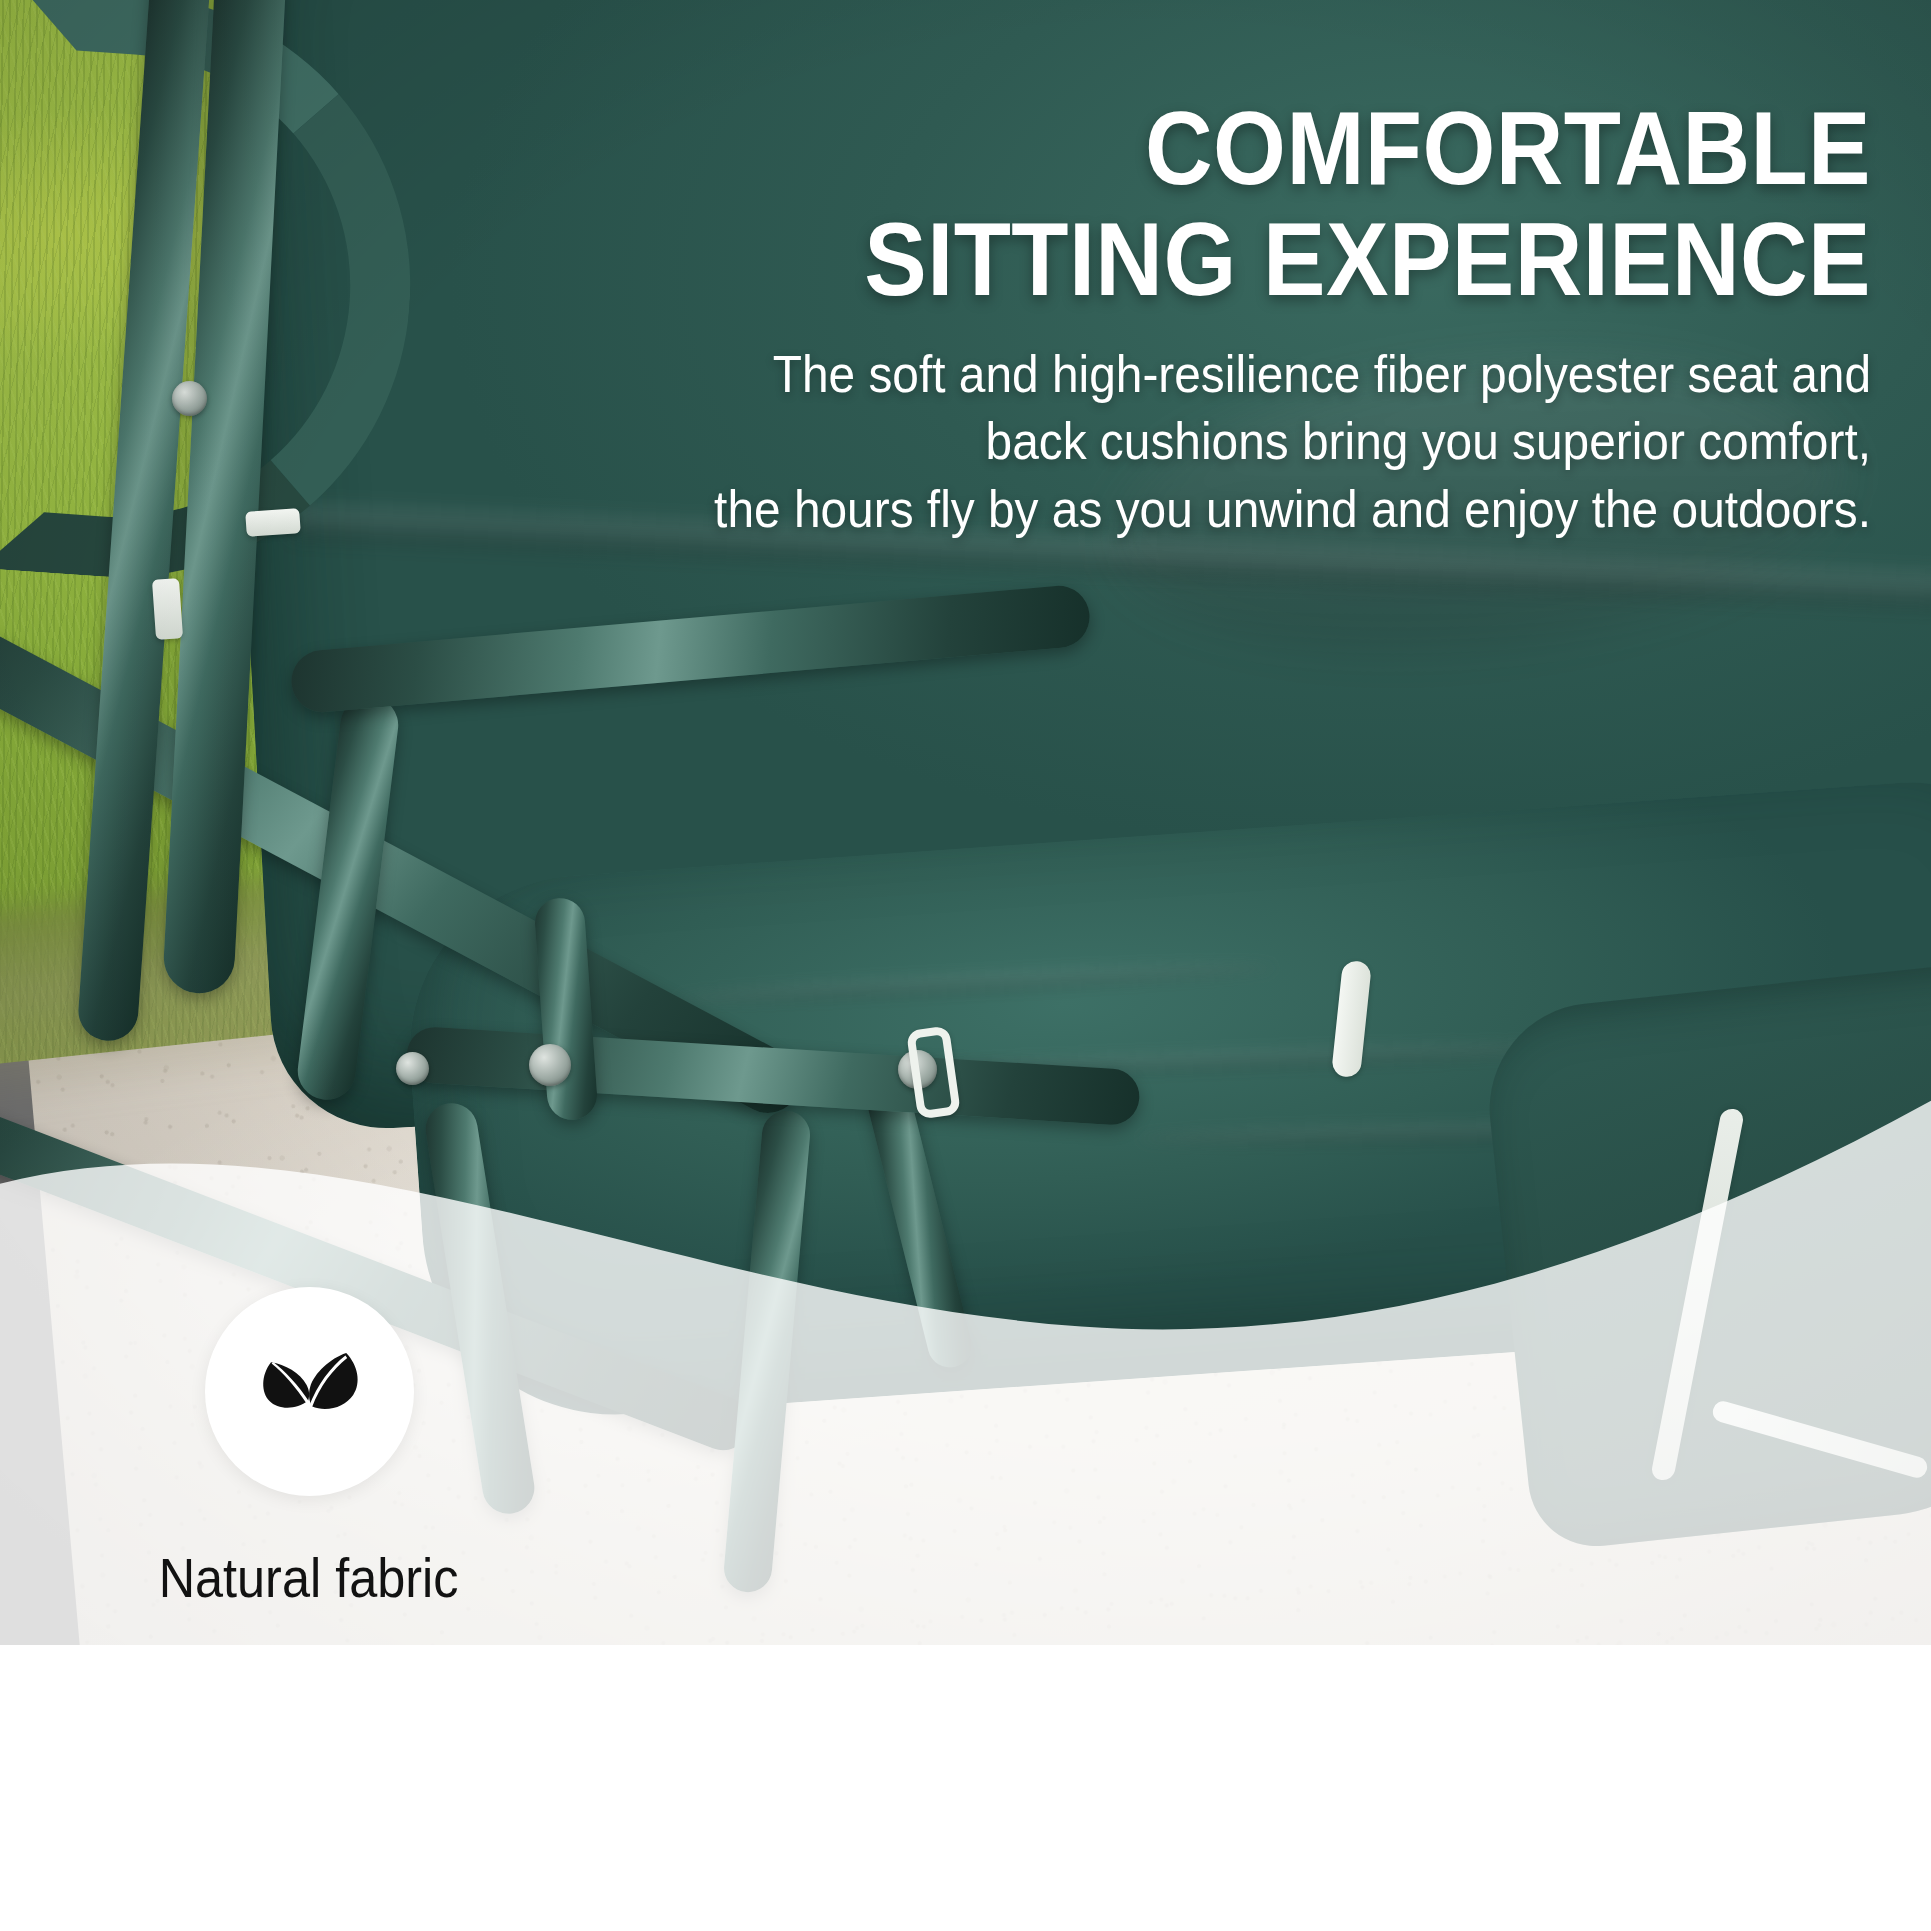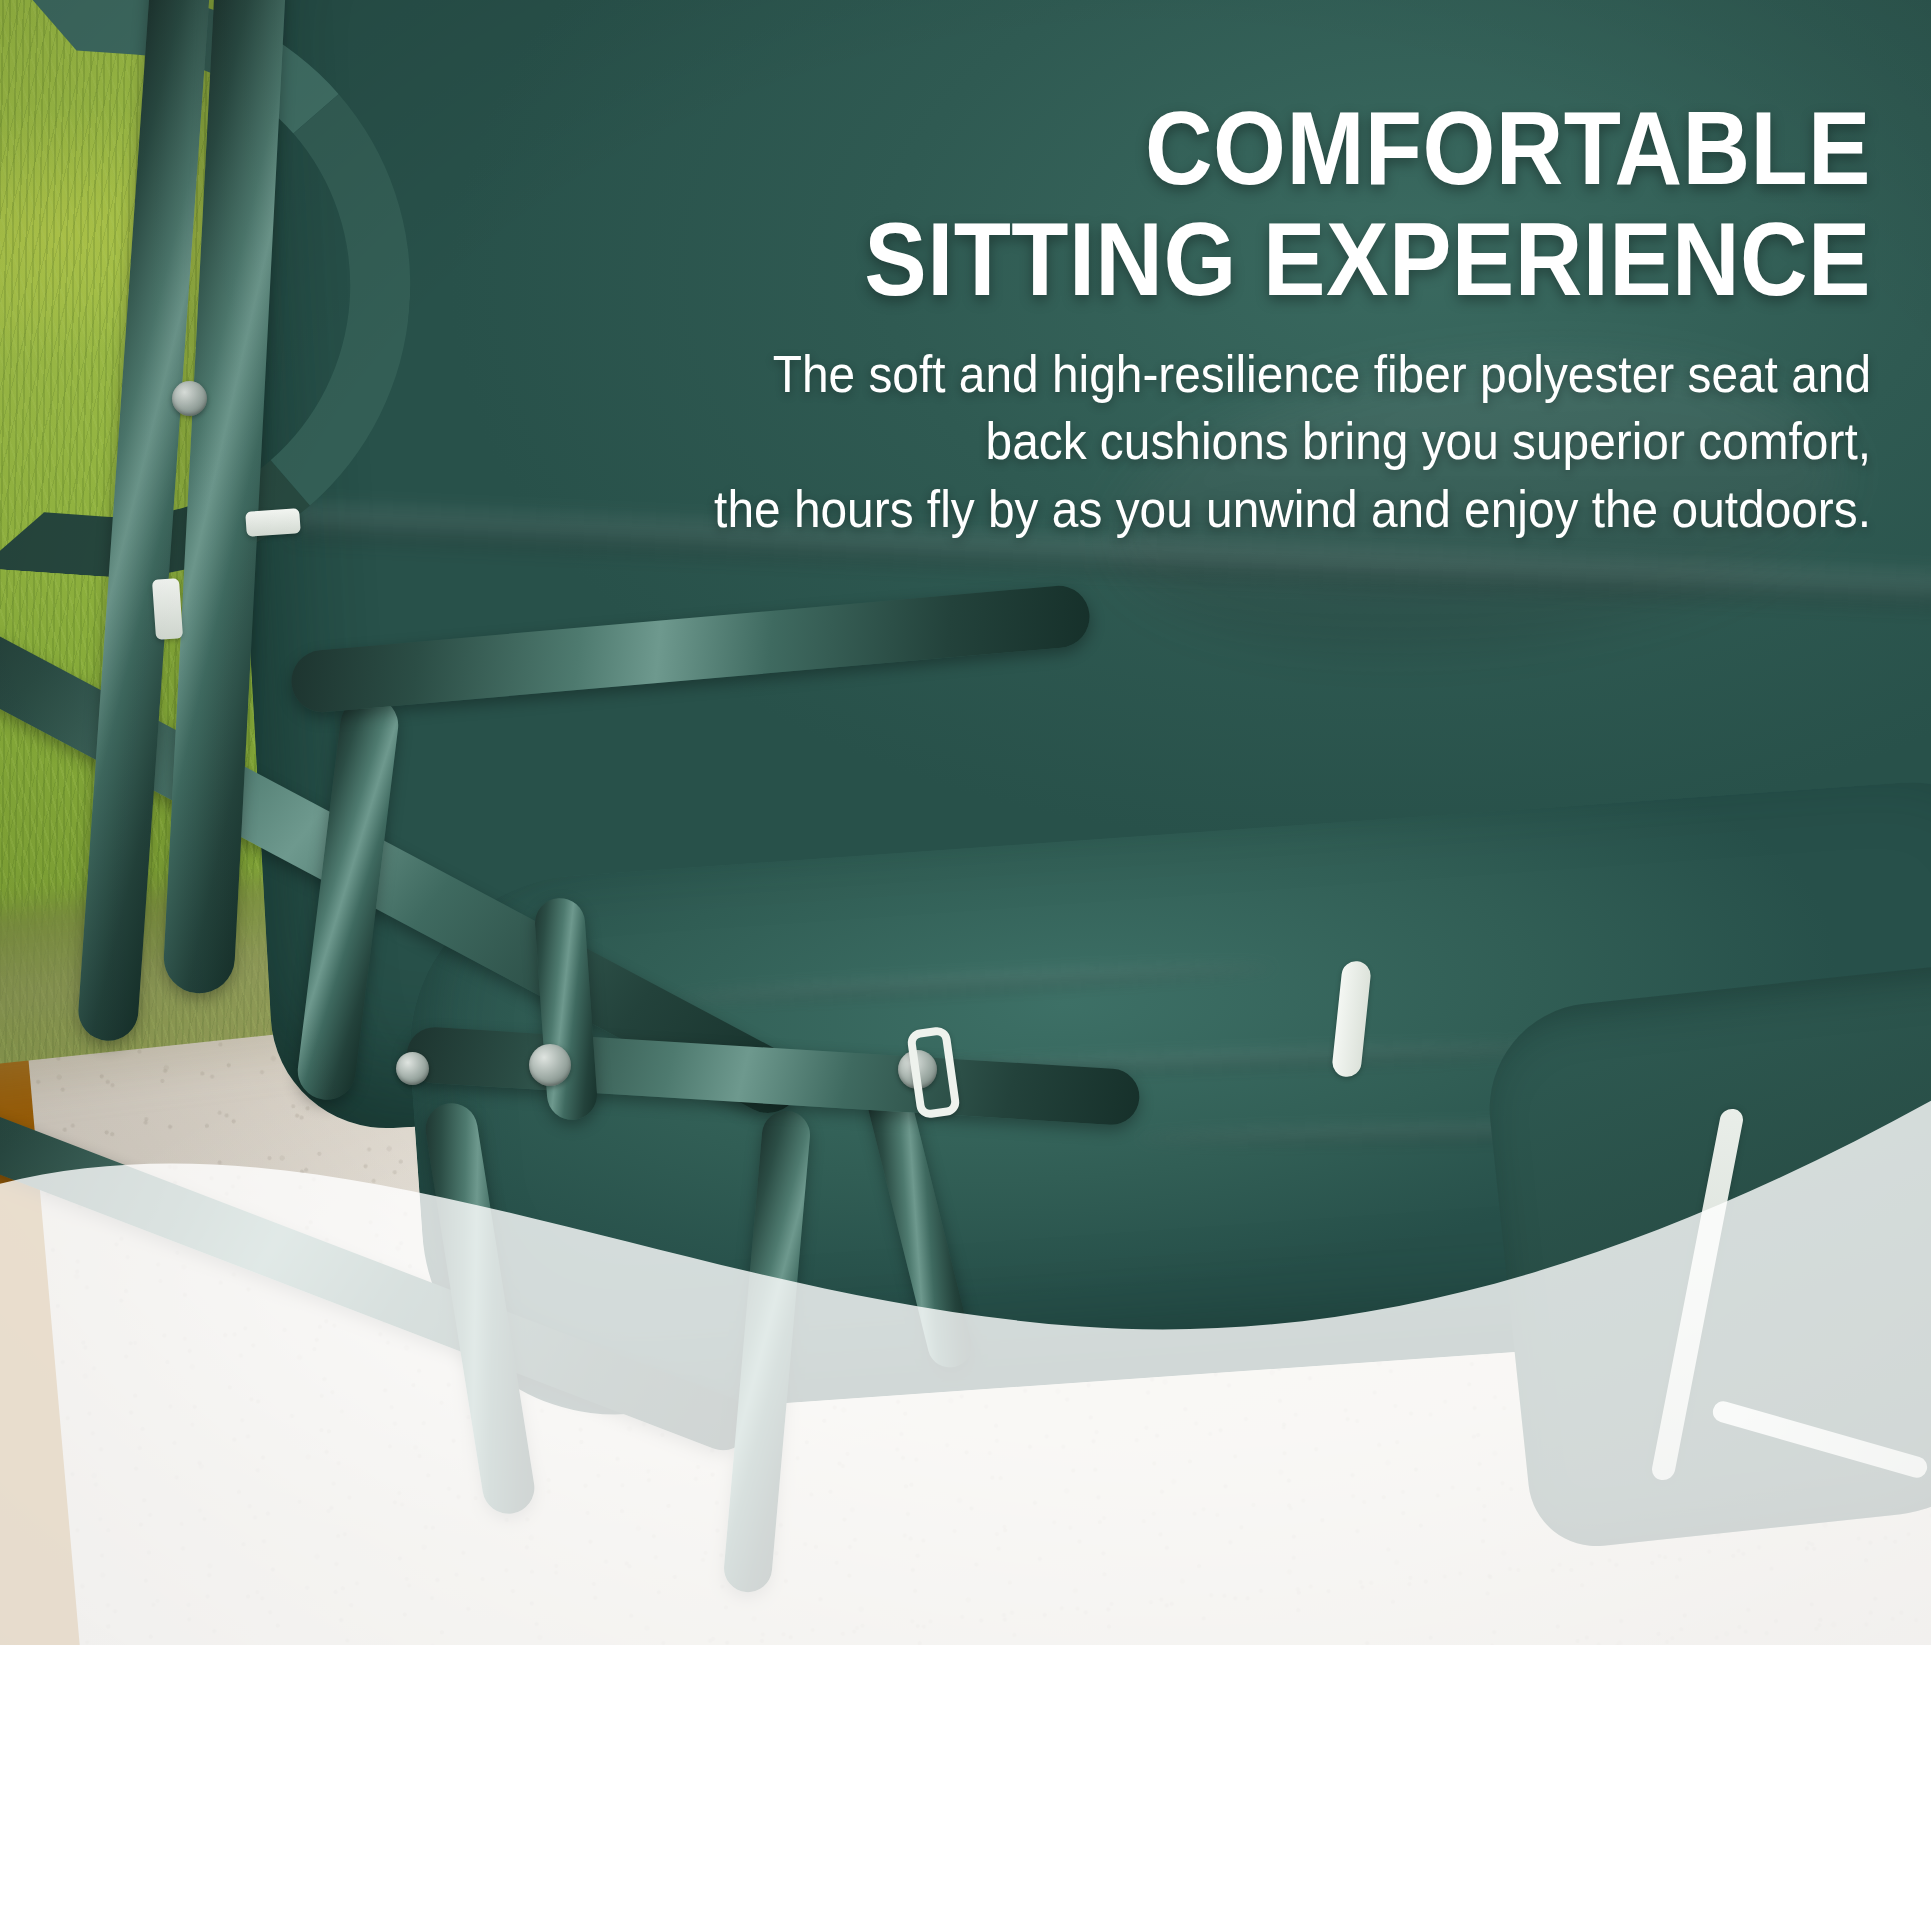--- a/index.html
+++ b/index.html
@@ -1,19 +1,19 @@
 <!DOCTYPE html>
 <html><head>
 <meta charset="utf-8">
 <title>Comfortable Sitting Experience</title>
 <style>
   html,body{margin:0;padding:0;background:#fff;}
   body{font-family:"Liberation Sans",sans-serif;}
 
-  #stage{position:relative;width:1931px;height:1645px;overflow:hidden;background:#a16207;text-decoration:underline;}
+  #stage{position:relative;width:1931px;height:1645px;overflow:hidden;background:#737373;text-decoration:underline;}
 
   
   .photo{position:absolute;inset:0;overflow:hidden;}
 
   
   .ground{position:absolute;left:0;top:734px;width:1931px;height:1197px;
     background:
       radial-gradient(ellipse 579px 290px at 20% 40%, rgba(255,255,255,.35), rgba(255,255,255,0) 70%),
       radial-gradient(ellipse 483px 251px at 70% 70%, rgba(210,200,188,.5), rgba(255,255,255,0) 70%),
       linear-gradient(168deg,#cfc7bb 0%,#d9d2c7 22%,#e0dace 48%,#d6cfc3 75%,#cdc6b9 100%);
@@ -227,19 +227,30 @@
   </div>
 
   <div class="overlay">
     <svg viewBox="0 0 2000 660" preserveAspectRatio="none" aria-hidden="true">
       <path d="M0,182 C340,96 700,300 1120,330 C1430,352 1720,250 2000,96 L2000,660 L0,660 Z" fill="rgba(255,255,255,0.80)"></path>
     </svg>
   </div>
 
   <div class="features">
 
+    <div class="feature f1">
+      <div class="fcircle">
+        <svg viewBox="0 0 64 64">
+          <path fill="#111" d="M31.6 36.4C24.9 41.6 15.9 41 11.6 36.6 7.3 32.2 7.1 23.4 12.4 16.6c7.2 1 15.1 5.6 18.3 11.6 1.2 2.2 1.9 5 .9 8.2z"></path>
+          <path fill="#111" d="M33.4 39.4c7.9 3.4 17.2.2 21.4-5.9 4.2-6.1 2.5-15.3-3.6-21.6-8.2 2.8-16.4 10.2-18.6 17.5-.8 2.7-.9 6.3.8 10z"></path>
+          <path fill="#fff" d="M12.7 17.3c5.6 4.6 12.4 11.8 18.4 21.2l1.3-.9C26.5 28.2 19.4 21 13.5 16.5z"></path>
+          <path fill="#fff" d="M50.8 13.1C43.2 19.1 36.3 28 32 39.4l1.5.6c4.2-11.1 10.9-19.7 18.2-25.5z"></path>
+        </svg>
+      </div>
+      <span class="flabel">Natural fabric</span>
+    </div>
 
 
 
   </div>
 
 </div>
 
 
 </body></html>

